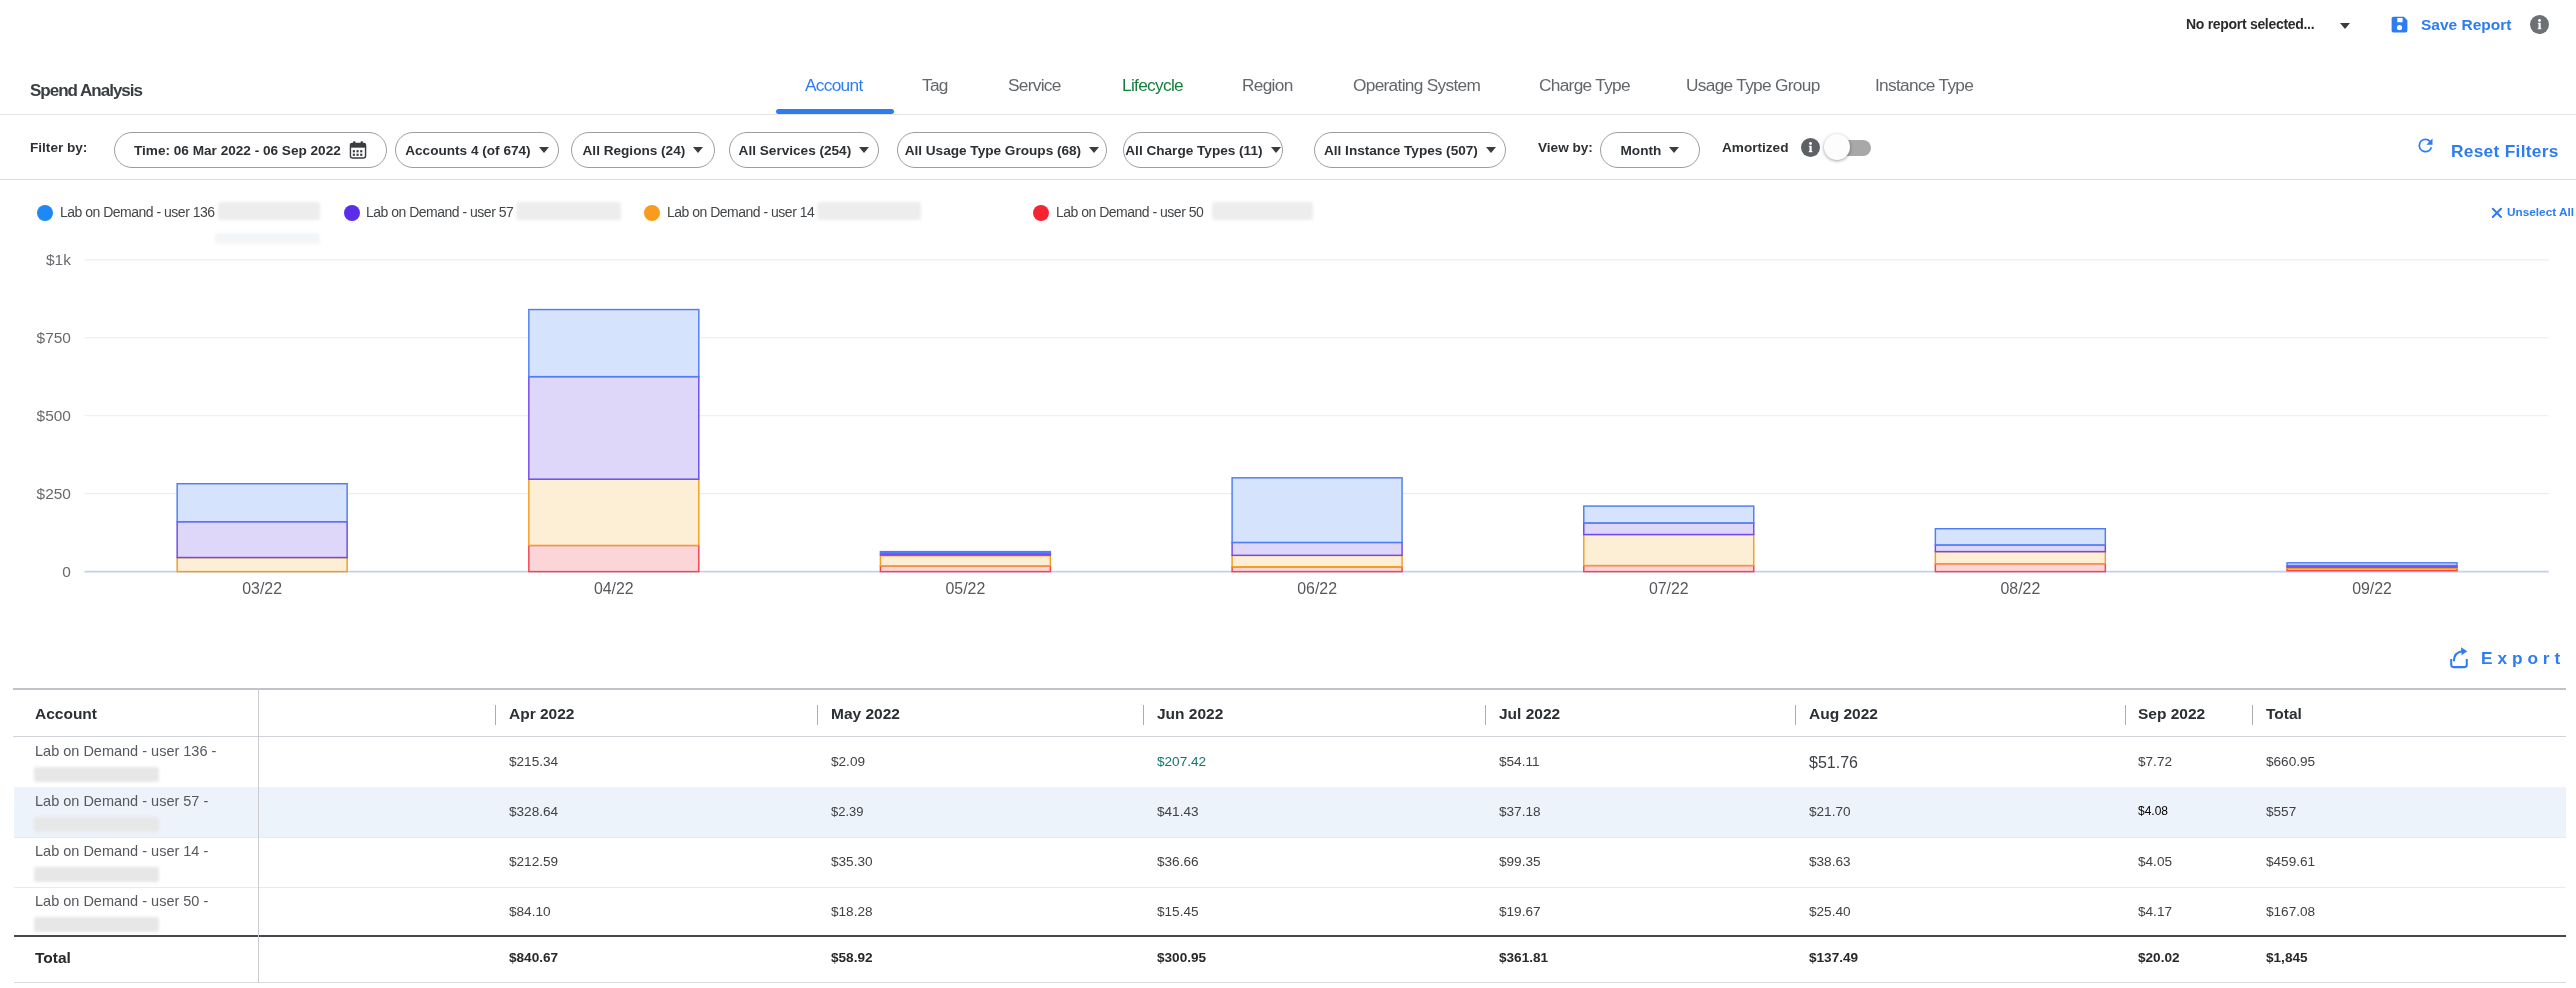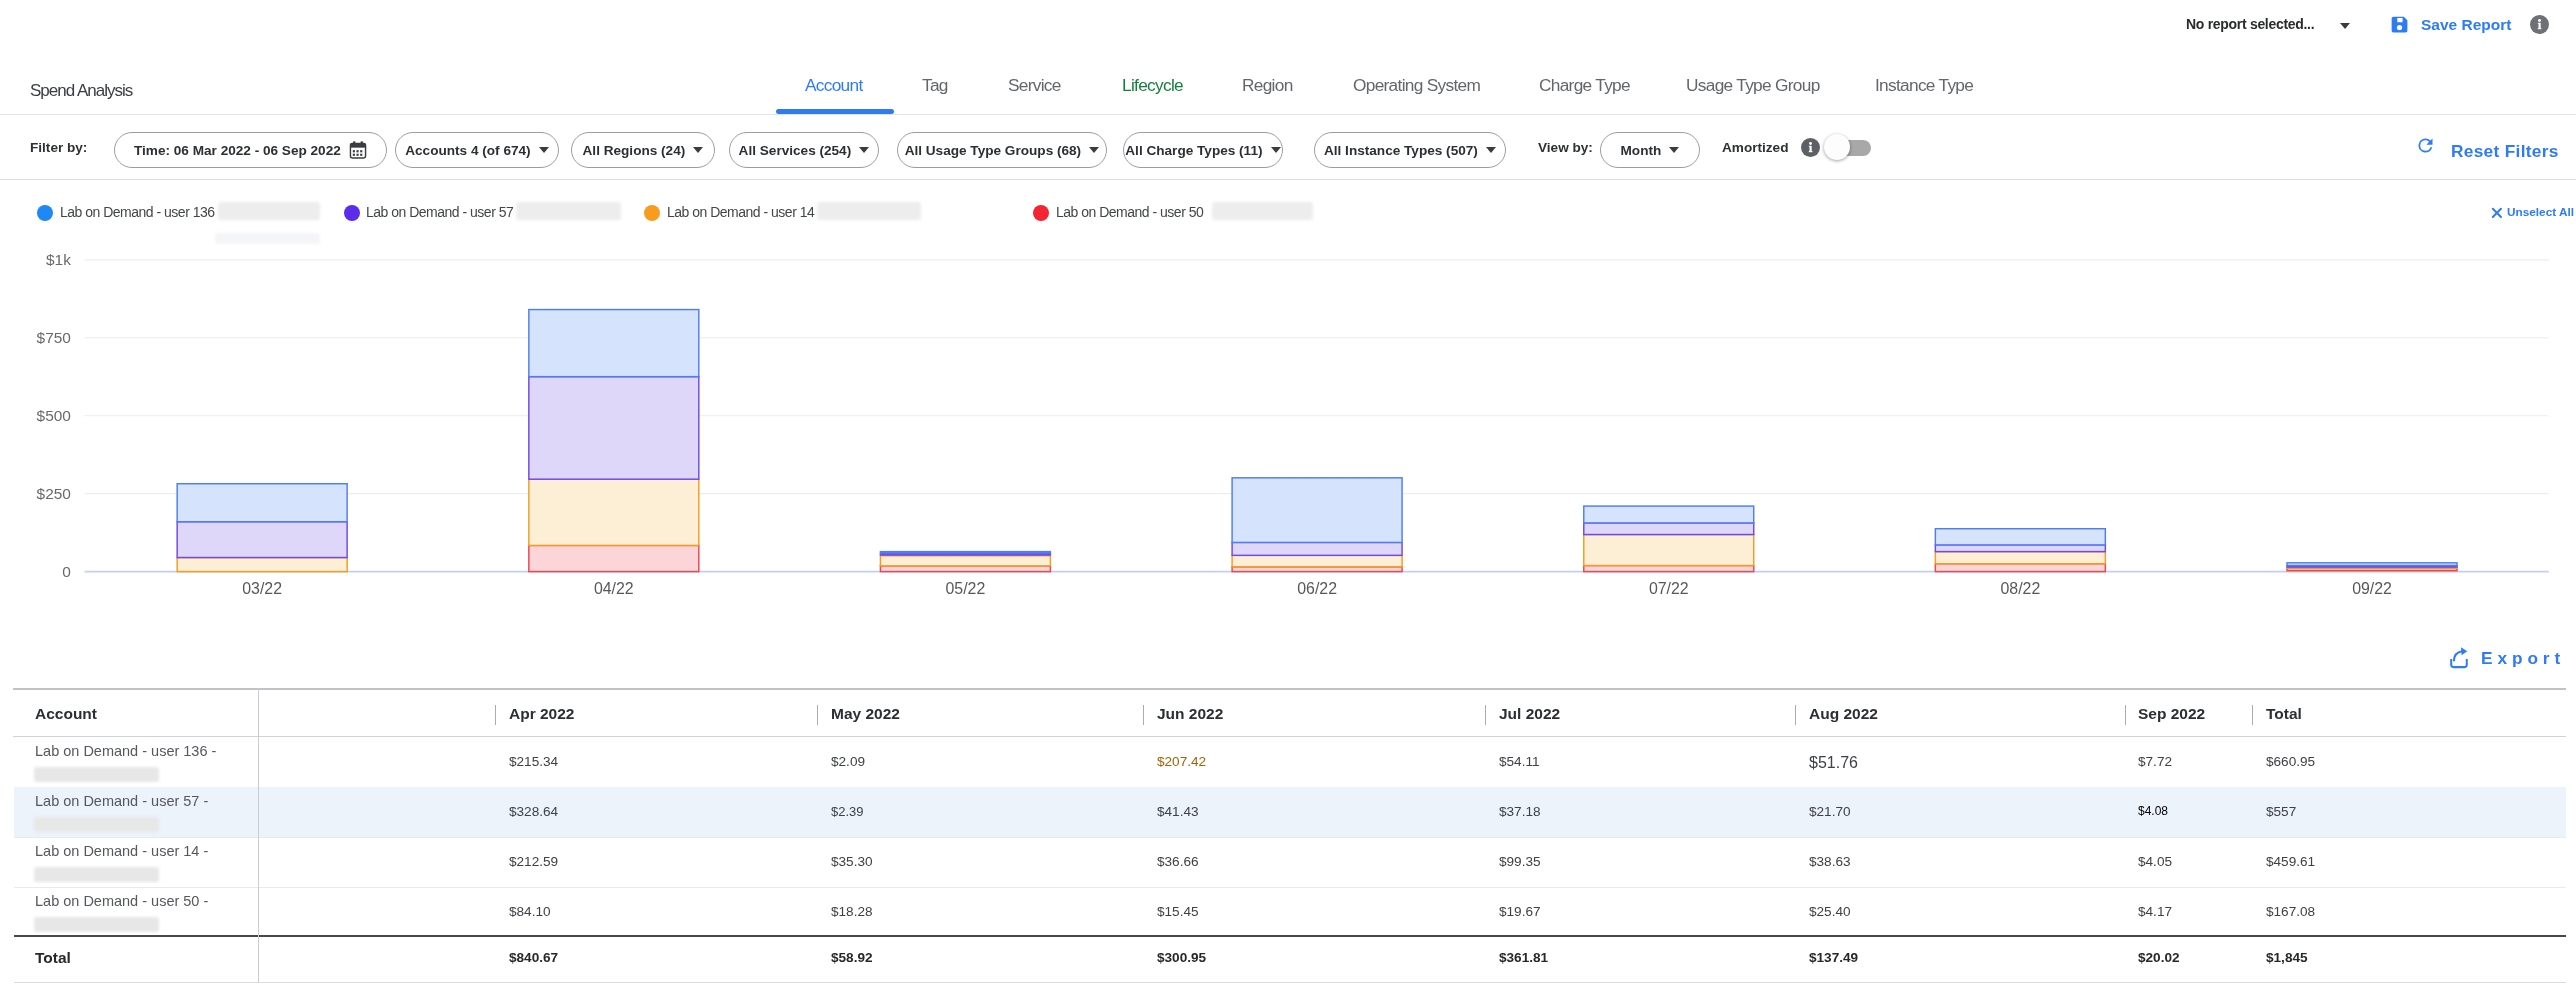--- a/index.html
+++ b/index.html
@@ -18,21 +18,21 @@
     <path fill="#2e7cf2" fill-rule="evenodd" d="M17,3H5C3.89,3 3,3.9 3,5V19A2,2 0 0,0 5,21H19A2,2 0 0,0 21,19V7L17,3Z M15.5,9.5 H9.5 V4.5 H15.5 Z M12,18.5A3,3 0 0,1 9,15.5A3,3 0 0,1 12,12.5A3,3 0 0,1 15,15.5A3,3 0 0,1 12,18.5Z"></path>
   </svg>
 <div class="a b" style="left:2421px;top:15.5px;font-size:15.5px;color:#2e7cf2">Save Report</div>
 <svg class="a" style="left:2530px;top:14.5px" width="19" height="19" viewBox="0 0 21 21">
     <circle cx="10.5" cy="10.5" r="10.5" fill="#6d7074"></circle>
     <circle cx="10.5" cy="6.1" r="1.6" fill="#fff"></circle>
     <rect x="8.6" y="8.7" width="2.6" height="0.9" fill="#fff"></rect>
     <rect x="9.4" y="8.7" width="2.4" height="6.6" fill="#fff"></rect>
     <rect x="8.6" y="14.5" width="4" height="1.2" fill="#fff"></rect>
   </svg>
-<div class="a" style="left:30px;top:81px;font-size:17px;font-weight:normal;color:#3a3d41;letter-spacing:-1px">Spend Analysis</div>
+<div class="a" style="left:30px;top:81px;font-size:17px;font-weight:bold;color:#3a3d41;letter-spacing:-1px">Spend Analysis</div>
 <div class="a" style="left:805px;top:75px;font-size:17.3px;letter-spacing:-0.7px;color:#2e7cf2">Account</div>
 <div class="a" style="left:922px;top:75px;font-size:17.3px;letter-spacing:-0.7px;color:#63666b">Tag</div>
 <div class="a" style="left:1008px;top:75px;font-size:17.3px;letter-spacing:-0.7px;color:#63666b">Service</div>
 <div class="a" style="left:1122px;top:75px;font-size:17.3px;letter-spacing:-0.7px;color:#15803d">Lifecycle</div>
 <div class="a" style="left:1242px;top:75px;font-size:17.3px;letter-spacing:-0.7px;color:#63666b">Region</div>
 <div class="a" style="left:1353px;top:75px;font-size:17.3px;letter-spacing:-0.7px;color:#63666b">Operating System</div>
 <div class="a" style="left:1539px;top:75px;font-size:17.3px;letter-spacing:-0.7px;color:#63666b">Charge Type</div>
 <div class="a" style="left:1686px;top:75px;font-size:17.3px;letter-spacing:-0.7px;color:#63666b">Usage Type Group</div>
 <div class="a" style="left:1875px;top:75px;font-size:17.3px;letter-spacing:-0.7px;color:#63666b">Instance Type</div>
 <div class="hline" style="top:114px;height:1.4px;background:#e2e4e6"></div>
@@ -186,21 +186,21 @@
 <div class="a b" style="left:831px;top:705px;font-size:15.5px;color:#2c2f33">May 2022</div>
 <div class="a b" style="left:1157px;top:705px;font-size:15.5px;color:#2c2f33">Jun 2022</div>
 <div class="a b" style="left:1499px;top:705px;font-size:15.5px;color:#2c2f33">Jul 2022</div>
 <div class="a b" style="left:1809px;top:705px;font-size:15.5px;color:#2c2f33">Aug 2022</div>
 <div class="a b" style="left:2138px;top:705px;font-size:15.5px;color:#2c2f33">Sep 2022</div>
 <div class="a b" style="left:2266px;top:705px;font-size:15.5px;color:#2c2f33">Total</div>
 <div class="a" style="left:35px;top:743px;font-size:14.5px;color:#55585d">Lab on Demand - user 136 -</div>
 <div class="blur" style="left:34px;top:767px;width:125px;height:14.5px;background:#e7e7e8"></div>
 <div class="a" style="left:509px;top:754px;font-size:13.6px;color:#3e4145">$215.34</div>
 <div class="a" style="left:831px;top:754px;font-size:13.6px;color:#3e4145">$2.09</div>
-<div class="a" style="left:1157px;top:754px;font-size:13.6px;color:#a16207">$207.42</div>
+<div class="a" style="left:1157px;top:754px;font-size:13.6px;color:#0f766e">$207.42</div>
 <div class="a" style="left:1499px;top:754px;font-size:13.6px;color:#3e4145">$54.11</div>
 <div class="a" style="left:1809px;top:754px;font-size:16px;color:#3e4145">$51.76</div>
 <div class="a" style="left:2138px;top:754px;font-size:13.6px;color:#3e4145">$7.72</div>
 <div class="a" style="left:2266px;top:754px;font-size:13.6px;color:#3e4145">$660.95</div>
 <div class="a" style="left:35px;top:793px;font-size:14.5px;color:#55585d">Lab on Demand - user 57 -</div>
 <div class="blur" style="left:34px;top:817px;width:125px;height:14.5px;background:#e7e7e8"></div>
 <div class="a" style="left:509px;top:804px;font-size:13.6px;color:#3e4145">$328.64</div>
 <div class="a" style="left:831px;top:804px;font-size:13px;color:#3e4145">$2.39</div>
 <div class="a" style="left:1157px;top:804px;font-size:13.6px;color:#3e4145">$41.43</div>
 <div class="a" style="left:1499px;top:804px;font-size:13.6px;color:#3e4145">$37.18</div>

